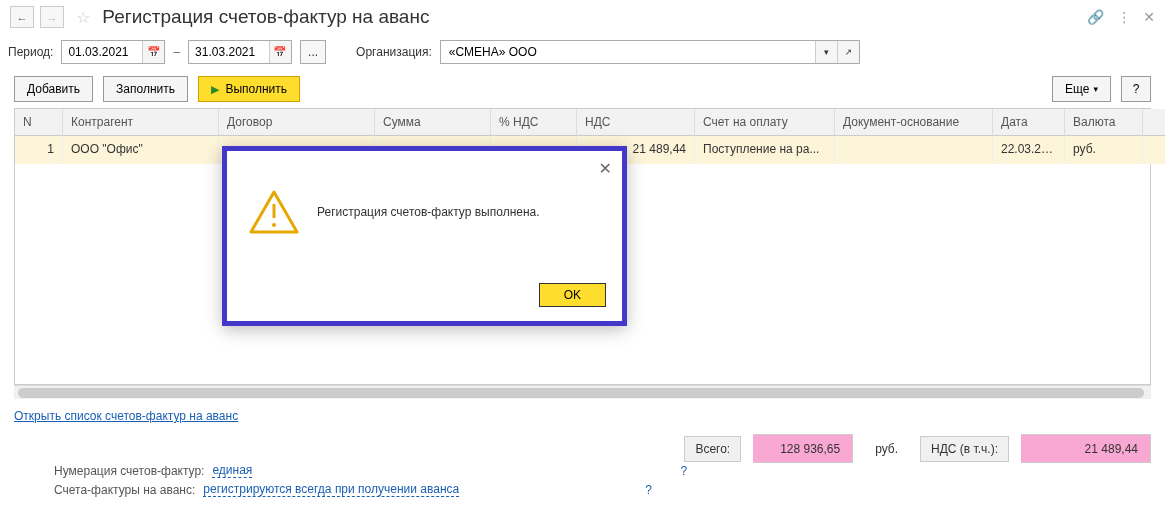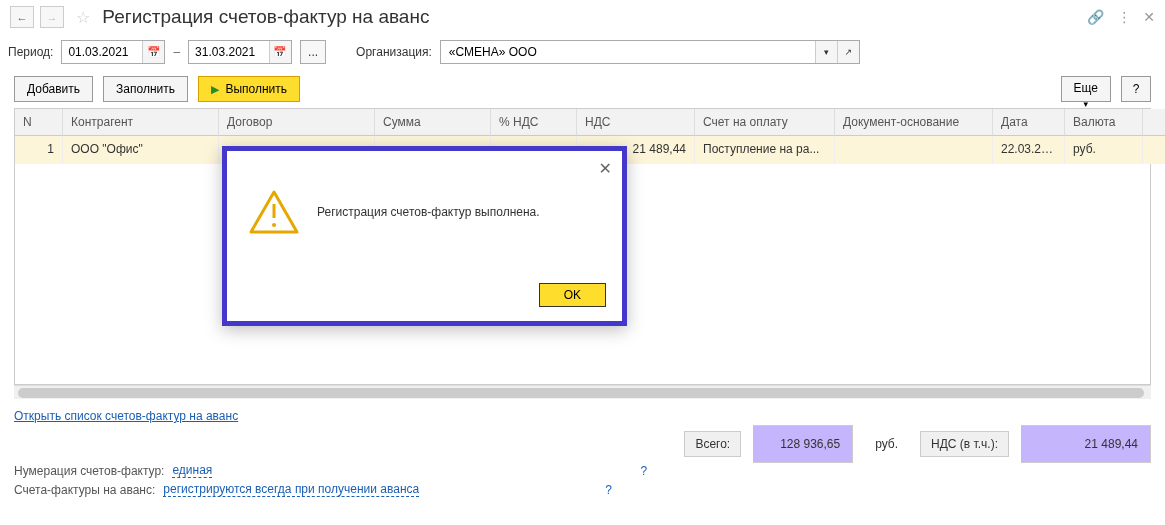--- a/index.html
+++ b/index.html
@@ -75,21 +75,21 @@
   border: 1px solid #999; background: #f5f5f5; padding: 4px 12px;
   height: 26px; font-size: 12px; cursor: pointer;
   display: flex; align-items: center;
 }
 .btn-yellow {
   background: #ffdd2d; border: 1px solid #d4a000;
   display: flex; align-items: center; gap: 6px;
 }
 .play-icon { color: #2a8a2a; font-size: 11px; }
 .toolbar-spacer { flex: 1; }
-.btn-more { display: flex; align-items: center; gap: 4px; flex-direction: column; }
+.btn-more { display: flex; align-items: center; gap: 4px; }
 .btn-help { width: 30px; justify-content: center; }
 
 .table-wrap { margin: 0 14px; border: 1px solid #ccc; }
 .grid {
   display: grid;
   grid-template-columns: 48px 156px 156px 116px 86px 118px 140px 158px 72px 78px 48px;
   font-size: 12px;
 }
 .grid .hdr {
   background: #f2f2f2; border-right: 1px solid #ddd; border-bottom: 1px solid #ccc;
@@ -117,31 +117,32 @@
 
 .totals {
   position: absolute; right: 14px; bottom: 62px;
   display: flex; align-items: center; gap: 12px;
 }
 .totals .tot-label {
   background: #f0f0f0; border: 1px solid #ccc; padding: 5px 10px; height: 26px;
   display: flex; align-items: center;
 }
 .totals .tot-val {
-  background: #c4b5fd; border: 1px solid #ccc; border-left: none;
-  padding: 5px 12px; height: 38px; text-align: right; min-width: 100px;
+  background: #f9a8d4; border: 1px solid #ccc; border-left: none;
+  padding: 5px 12px; height: 29px; text-align: right; min-width: 100px;
   display: flex; align-items: center; justify-content: flex-end;
 }
 .totals .tot-unit {
   padding: 5px 10px; height: 26px; display: flex; align-items: center;
 }
 
 .setting-row {
   display: flex; align-items: center; gap: 8px; padding: 2px 14px;
   color: #555;
+  margin-left: 40px;
 }
 .setting-row .q { color: #1a5fb4; cursor: pointer; margin-left: 10px; }
 
 .modal {
   position: absolute;
   left: 222px; top: 146px;
   width: 405px; height: 180px;
   background: #fff;
   border: 5px solid #4338ca;
   box-shadow: 0 4px 16px rgba(0,0,0,0.25);

